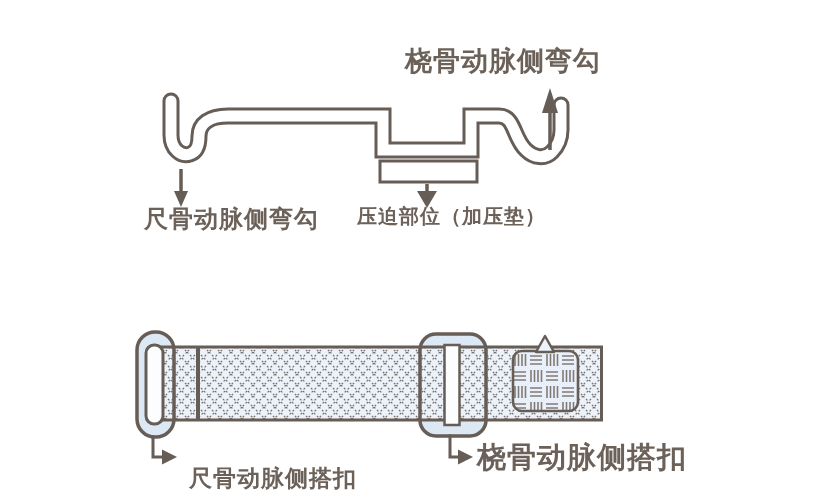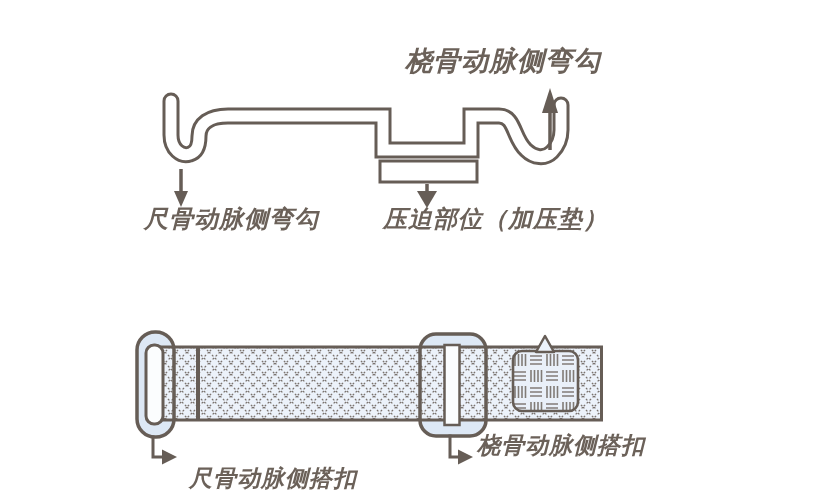--- a/index.html
+++ b/index.html
@@ -13,38 +13,37 @@
   html,body{margin:0;padding:0;}
   body{
     background:var(--bg);
     font-family:"Liberation Sans","DejaVu Sans",sans-serif;
   }
   .stage{
     position:relative;
     width:824px;height:501px;
     background:var(--bg);
     overflow:hidden;
-    font-style:italic;
   }
   .stage svg{position:absolute;left:0;top:0;}
   .label{
     position:absolute;
     color:var(--text);
     font-weight:bold;
     line-height:1.05;
     letter-spacing:1px;
     white-space:nowrap;
     user-select:none;
   }
   .lbl-radial-hook{left:405px;top:47px;font-size:27px;}
   .lbl-ulnar-hook{left:144px;top:206px;font-size:24px;}
-  .lbl-compression{left:383px;top:206px;font-size:24px;text-align:right;}
+  .lbl-compression{left:357px;top:206px;font-size:20px;text-align:right;}
   .lbl-elastic{left:497px;top:312px;font-size:24px;}
   .lbl-ulnar-buckle{left:189px;top:446px;font-size:23px;margin-top:20px;}
-  .lbl-radial-buckle{left:477px;top:433px;font-size:23px;}
+  .lbl-radial-buckle{left:477px;top:442px;font-size:29px;}
 
   
   .tube-outer{fill:none;stroke:var(--line);stroke-width:17;stroke-linecap:round;stroke-linejoin:miter;}
   .tube-inner{fill:none;stroke:#ffffff;stroke-width:11;stroke-linecap:round;stroke-linejoin:miter;}
   .pad{fill:#ffffff;stroke:var(--line);stroke-width:3;}
   .arrow-shaft{stroke:var(--line);stroke-width:3.5;fill:none;}
   .arrow-head{fill:var(--line);stroke:none;}
   .band-rect{fill:url(#crosshatch);stroke:var(--line);stroke-width:3;}
   .band-divider{stroke:var(--line);stroke-width:4;}
   .buckle-fill{fill:var(--buckle_fill);stroke:none;}

